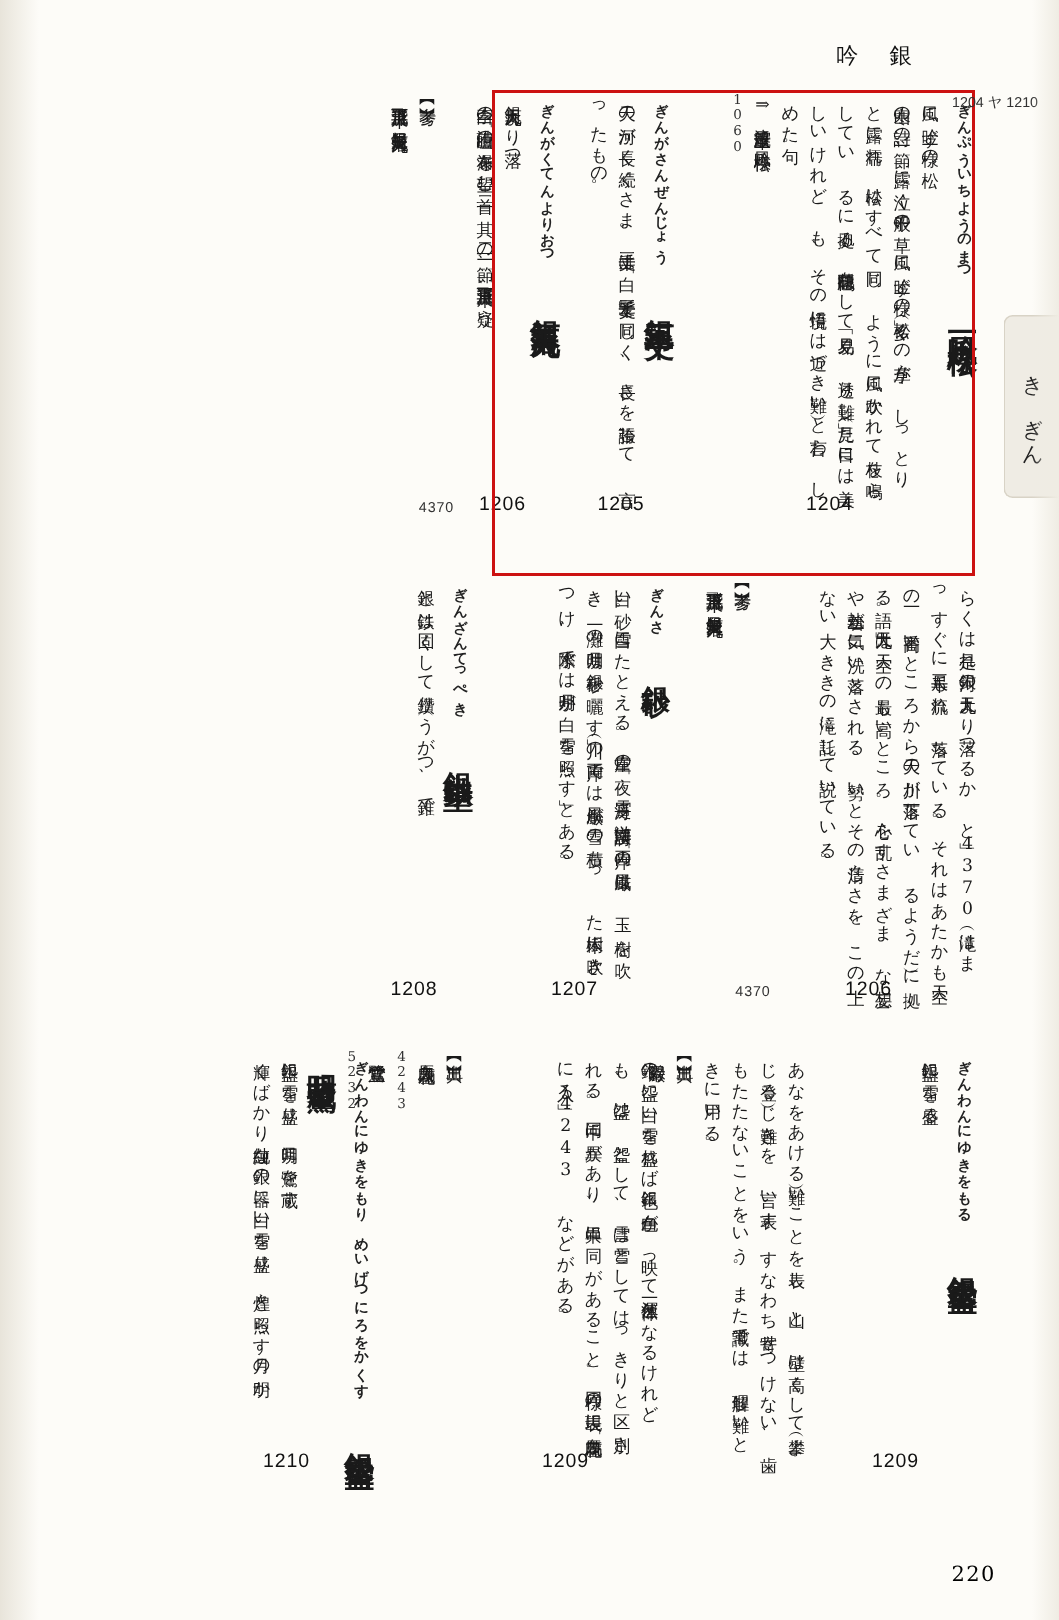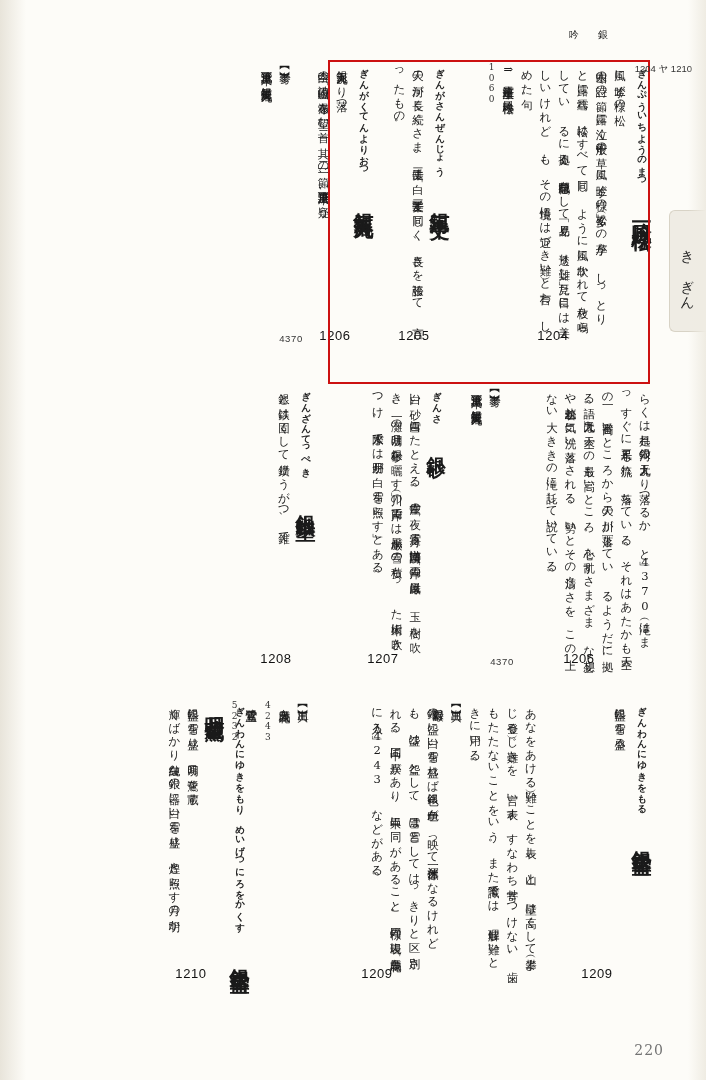--- a/index.html
+++ b/index.html
@@ -36,21 +36,21 @@
     width: 18px;
     background: linear-gradient(to left, #efece3, rgba(255,255,255,0));
     pointer-events: none;
   }
 
   
   .running-head {
     position: absolute;
     top: 28px;
     right: 90px;
-    font-size: 10px;
+    font-size: 15px;
     letter-spacing: 8px;
     color: #111;
   }
 
   
   .thumb-tab {
     position: absolute;
     right: 0;
     top: 210px;
     width: 36px;
@@ -71,21 +71,21 @@
     writing-mode: vertical-rl;
     color: #222;
   }
 
   
   .folio {
     position: absolute;
     right: 42px;
     bottom: 22px;
     font-size: 14px;
-    color: #737373;
+    color: #000000;
     letter-spacing: 1px;
   }
 
   
   .band {
     position: absolute;
     display: flex;
     flex-direction: row-reverse; 
     align-items: flex-start;
     gap: 0px;

